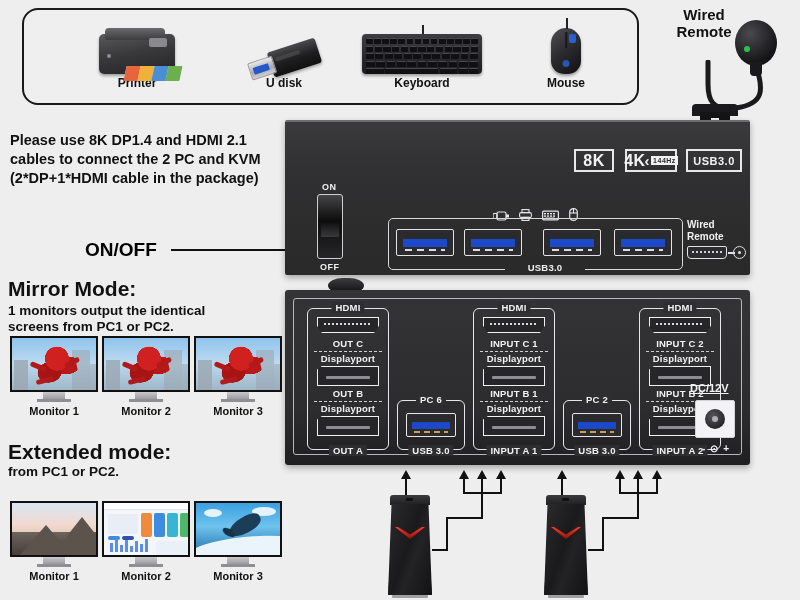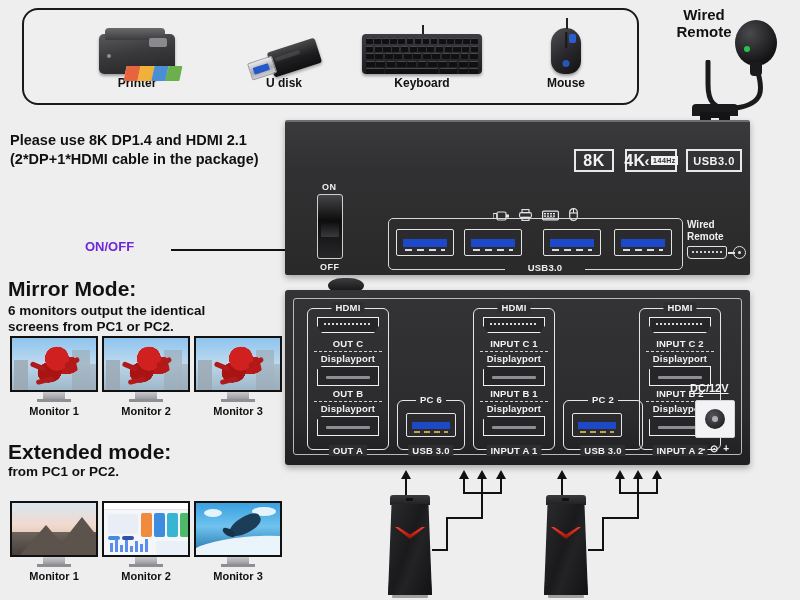--- a/index.html
+++ b/index.html
@@ -125,21 +125,21 @@
   #switch-off-label{left:320px;top:262px;font-size:9px;font-weight:700;color:#f0f0f0;letter-spacing:.5px;}
   #power-switch{
     left:317px; top:194px; width:26px; height:65px;
     background:linear-gradient(180deg,#454547,#0d0d0e 40%,#262628);
     border:1.5px solid #cfcfd2; border-radius:3px;
   }
   #power-switch::after{
     content:"";position:absolute;left:3px;top:28px;right:3px;height:14px;
     background:linear-gradient(180deg,#121213,#3a3a3c);border-radius:1px;
   }
-  #onoff-text{left:85px;top:239px;font-size:13px;font-weight:700;color:#6d28d9;}
+  #onoff-text{left:85px;top:239px;font-size:19px;font-weight:700;color:#000000;}
   #onoff-line{left:171px;top:249px;width:150px;height:2px;background:#111;}
 
   
   #usb-group-frame{
     left:388px; top:218px; width:295px; height:52px;
     border:1.5px solid #d9d9dc; border-radius:5px;
   }
   .usb-port{
     position:absolute; top:229px; width:58px; height:27px;
     border:1.5px solid #e4e4e7; border-radius:2px;
@@ -450,20 +450,21 @@
 <div class="abs remote-stem"></div>
 <svg class="abs" style="left:690px;top:60px;width:90px;height:62px;">
   <path d="M66 6 C 74 30, 74 44, 46 48 C 22 51, 18 40, 18 24 L18 2" stroke="#1a1a1c" stroke-width="5" fill="none" stroke-linecap="round"></path>
 </svg>
 <div class="abs" style="left:692px;top:104px;width:46px;height:12px;background:#1a1a1c;border-radius:4px 4px 0 0;"></div>
 <div class="abs" style="left:700px;top:112px;width:30px;height:14px;background:#141416;border-radius:2px;"></div>
 <div class="abs" style="left:711px;top:118px;width:8px;height:6px;background:#f0f0f2;"></div>
 
 <div class="abs" style="left:10px; top:131px; width:280px;">
   <div class="mode-desc" style="font-size:14.5px;line-height:19px;">Please use 8K DP1.4 and HDMI 2.1</div>
+  <div class="mode-desc" style="font-size:14.5px;line-height:19px;">cables to connect the 2 PC and KVM</div>
   <div class="mode-desc" style="font-size:14.5px;line-height:19px;">(2*DP+1*HDMI cable in the package)</div>
 </div>
 
 <div class="abs" id="onoff-text">ON/OFF</div>
 <div class="abs" id="onoff-line"></div>
 
 <div class="abs" id="kvm-top"></div>
 
 <div class="abs badge" id="badge-8k">
   <span>8K</span>
@@ -578,21 +579,21 @@
     <div class="dash-sep" style="left:6px; right:6px; top:42px;"></div>
     <div class="inner-label" style="top:44px;">Displayport</div>
     <div class="dp-port" style="left:9px; top:57px;"></div>
     <div class="inner-label" style="top:79px;">INPUT B 1</div>
     <div class="dash-sep" style="left:6px; right:6px; top:92px;"></div>
     <div class="inner-label" style="top:94px;">Displayport</div>
     <div class="dp-port" style="left:9px; top:107px;"></div>
     <div class="grp-label bottom">INPUT A 1</div>
   </div>
 
-  <div class="port-group" style="left:278px; top:110px; width:80px; height:50px;">
+  <div class="port-group" style="left:278px; top:110px; width:68px; height:50px;">
     <div class="grp-label top">PC 2</div>
     <div class="usb-rear" style="left:8px; top:12px;">
         <div class="tongue"></div>
       </div>
     <div class="grp-label bottom">USB 3.0</div>
   </div>
 
   <div class="port-group" style="left:354px; top:18px; width:82px; height:142px;">
     <div class="grp-label top">HDMI</div>
     <div class="hdmi-port" style="left:9px; top:8px;"></div>
@@ -611,21 +612,21 @@
 <div class="abs" id="dc-label">DC/12V</div>
 <div class="abs" id="dc-jack">
   <div class="ring">
       <div class="pin"></div>
     </div>
 </div>
 <div class="abs" id="dc-polarity">- ⊙ +</div>
 
 <div class="abs" style="left:8px; top:277px; width:275px;">
   <div class="mode-title">Mirror Mode:</div>
-  <div class="mode-desc" style="margin-top:2px;">6 monitors output the identical</div>
+  <div class="mode-desc" style="margin-top:2px;">1 monitors output the identical</div>
   <div class="mode-desc">screens from PC1 or PC2.</div>
 </div>
 
 <div class="mon-row" style="left:10px; top:336px;">
   <div class="monitor">
     <div class="mon-screen scr-hero">
       <div class="bldg" style="left:2px;width:14px;height:30px;"></div>
       <div class="bldg" style="left:60px;width:18px;height:40px;opacity:.6;"></div>
       <div class="bldg" style="left:78px;width:10px;height:26px;opacity:.5;"></div>
       <div class="figure"></div>

